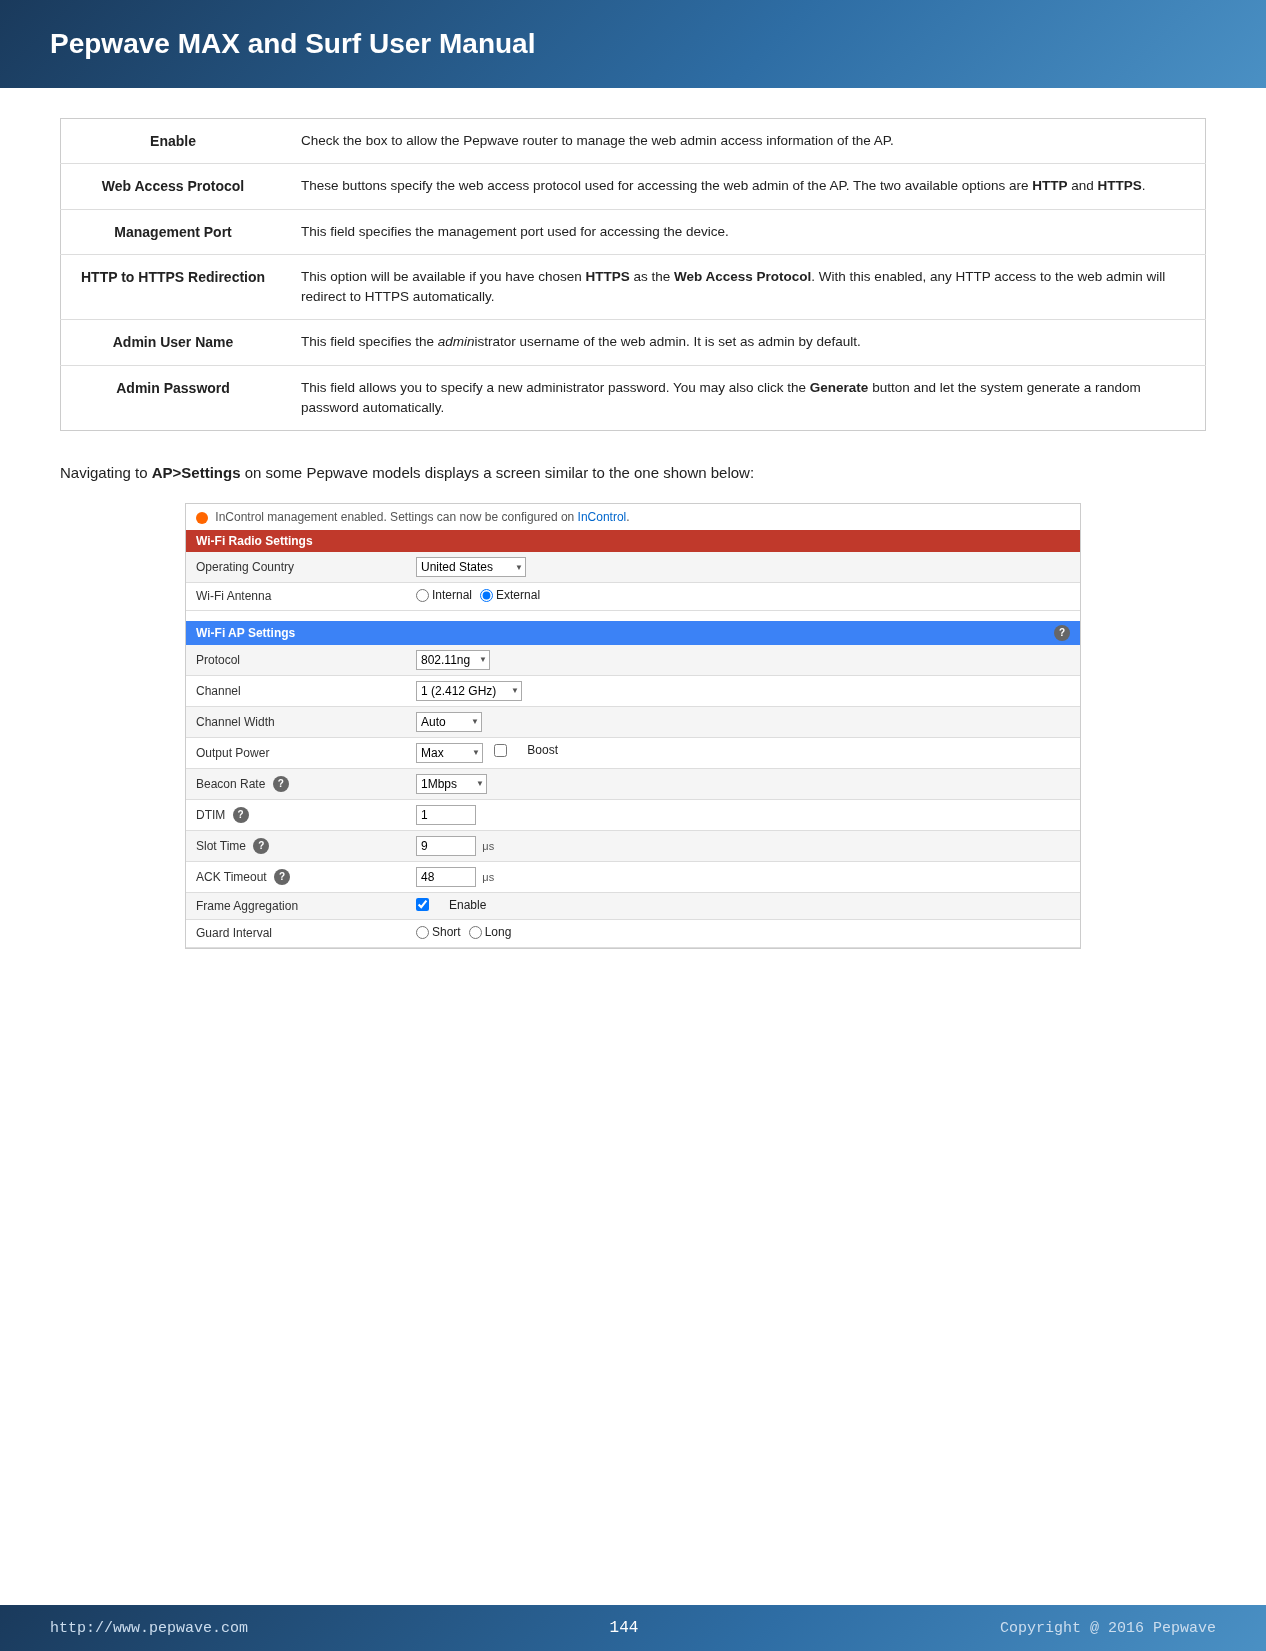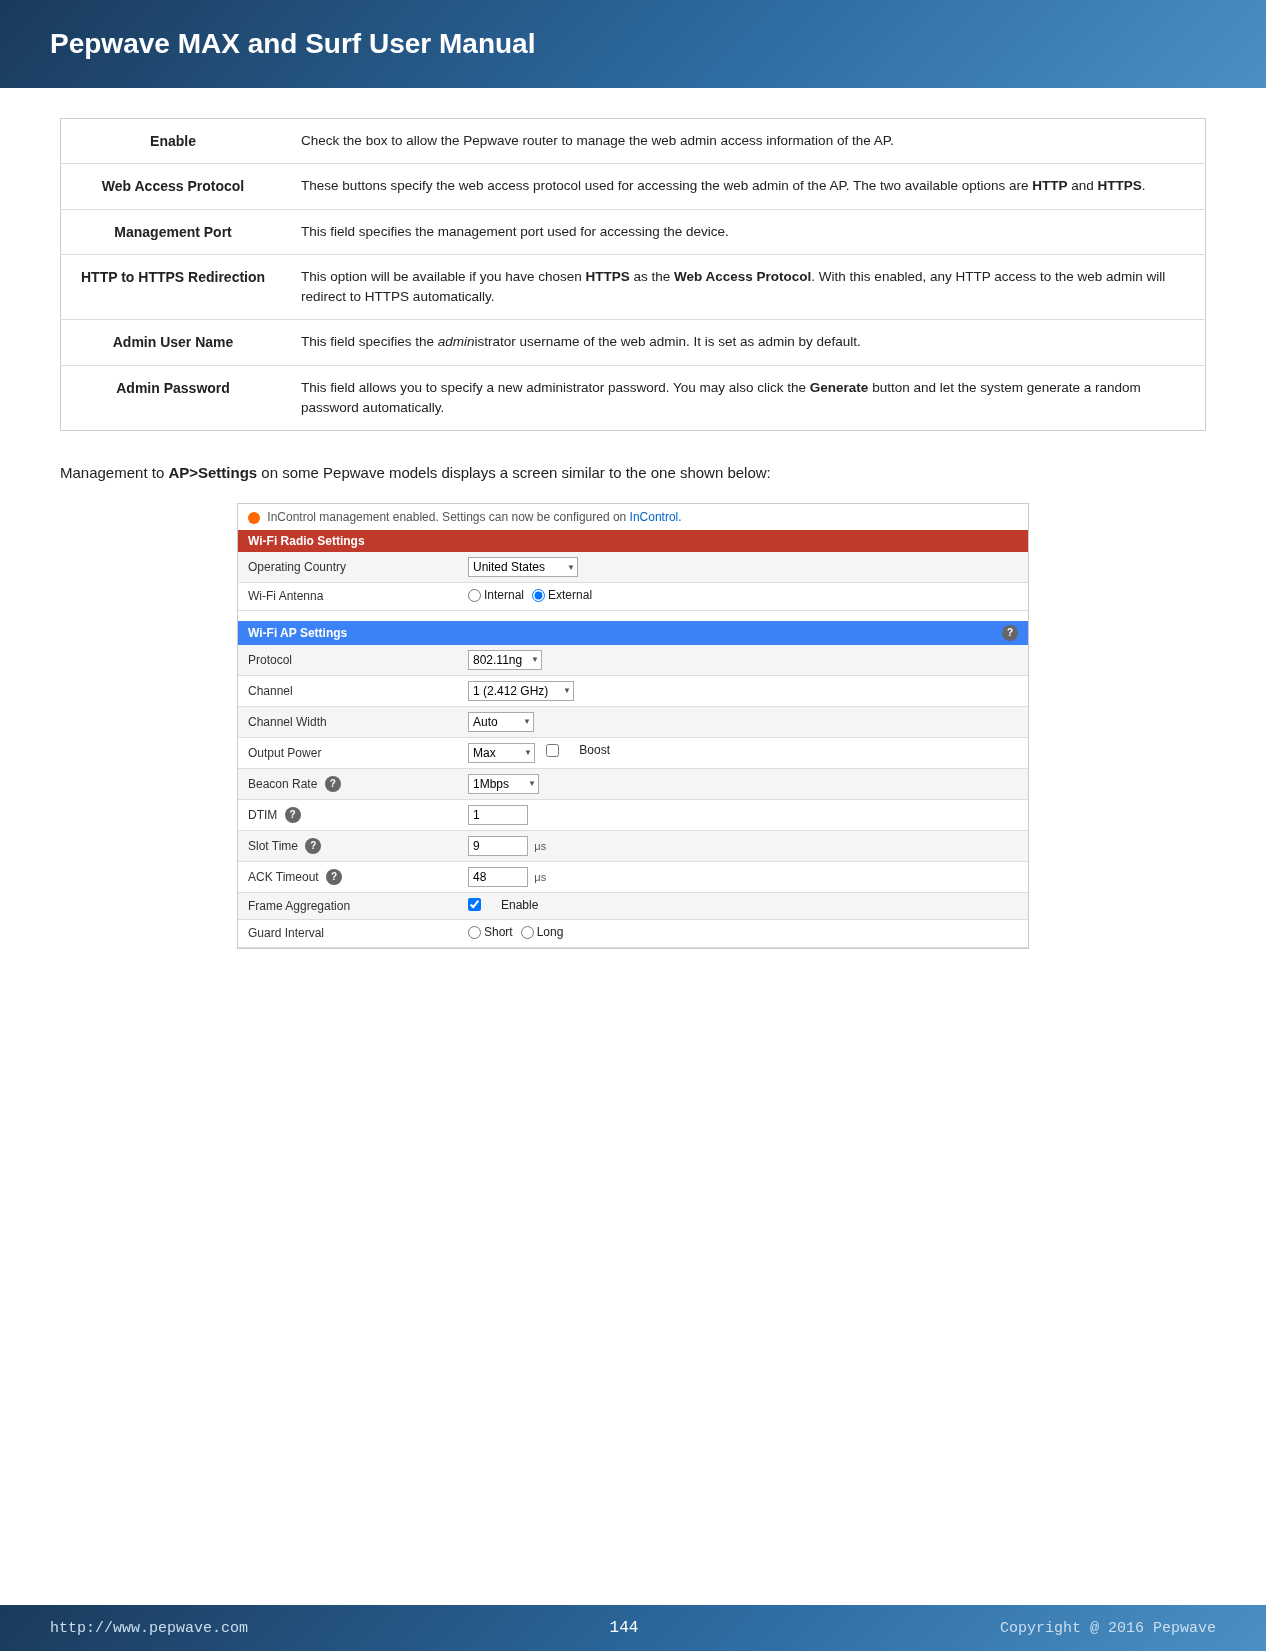--- a/index.html
+++ b/index.html
@@ -63,21 +63,21 @@
       font-size: 15px;
       line-height: 1.6;
       margin: 30px 0 18px 0;
       color: #222;
     }
 
     
     .screenshot-box {
       border: 1px solid #ccc;
       margin: 0 auto;
-      width: 792px;
+      width: 896px;
       font-size: 12px;
       background: #fff;
     }
 
     .incontrol-notice {
       padding: 6px 10px;
       font-size: 12px;
       color: #555;
     }
     .incontrol-notice a {
@@ -260,21 +260,21 @@
             <td class="desc-cell">This field specifies the <em>admin</em>istrator username of the web admin. It is set as admin by default.</td>
           </tr>
           <tr>
             <td class="label-cell">Admin Password</td>
             <td class="desc-cell">This field allows you to specify a new administrator password. You may also click the <strong>Generate</strong> button and let the system generate a random password automatically.</td>
           </tr>
         </tbody>
     </table>
 
     <p class="nav-text">
-      <span>Management to </span><strong>AP&gt;Settings</strong><span> on some Pepwave models displays a screen similar to the one shown below:</span>
+      <span>Navigating to </span><strong>AP&gt;Settings</strong><span> on some Pepwave models displays a screen similar to the one shown below:</span>
     </p>
 
     <div class="screenshot-box">
 
       <div class="incontrol-notice">
         <span class="incontrol-icon"></span>
         <span>InControl management enabled. Settings can now be configured on </span>
         <a href="#">InControl</a>.
       </div>
 

